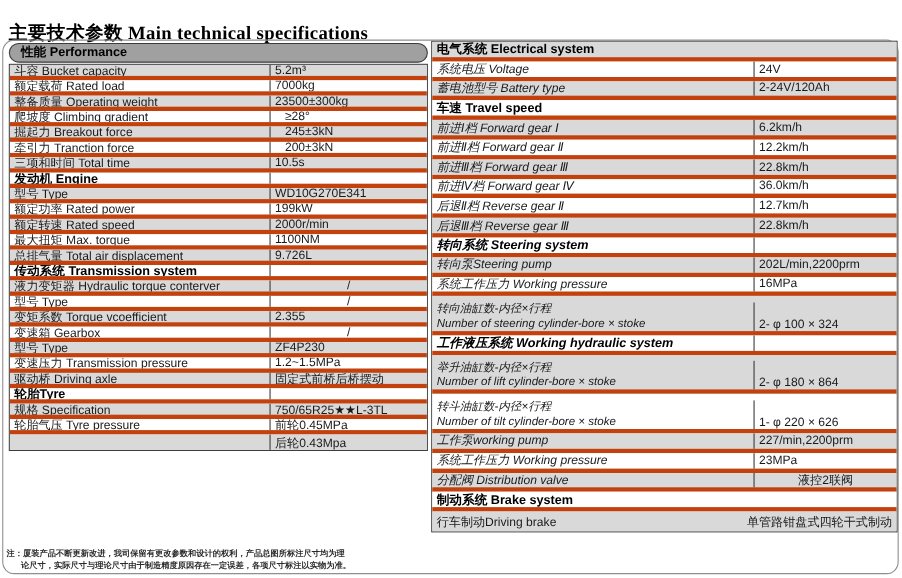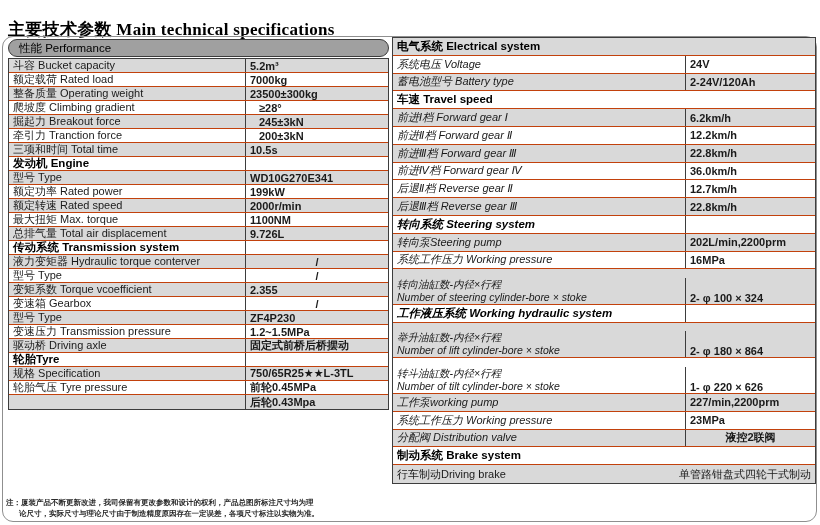--- a/index.html
+++ b/index.html
@@ -14,43 +14,43 @@
   }
   .frame{
     position:absolute;left:2px;top:36px;width:813px;height:484px;
     border:1px solid #8f8f8f;border-radius:11px;
   }
   .col{position:absolute;}
   .col.left{left:8px;top:39px;width:381px;}
   .col.right{left:392px;top:37px;width:424px;}
   .pill{
     height:16px;line-height:16px;background:#a0a0a0;border:1px solid #3d3d3d;
-    border-radius:9px;font-weight:normal;font-size:11.5px;padding-left:10px;
+    border-radius:9px;font-weight:bold;font-size:11.5px;padding-left:10px;
     margin-bottom:1px;color:#000;
   }
   .tbl{border:1px solid #3d3d3d;background:#fff;}
   .row{
     display:flex;align-items:stretch;box-sizing:border-box;
-    border-bottom:1px solid #c2410c;font-size:11px;background:#fff;
+    border-bottom:4px solid #c2410c;font-size:11px;background:#fff;
   }
   .row:last-child{border-bottom:none;}
   .left .row{height:14px;}
   .right .row{height:17.8px;}
   .right .row.tall{height:35.6px;align-items:flex-end;}
   .row.gray{background:#d9d9d9;}
   .row.band{font-weight:bold;font-size:11.5px;color:#000;}
   .cell-l{
     display:flex;align-items:center;box-sizing:border-box;
     border-right:1px solid #3d3d3d;padding-left:4px;overflow:hidden;white-space:nowrap;
   }
   .left .cell-l{width:237px;}
   .right .cell-l{width:293px;font-style:italic;}
   .cell-l.two{flex-direction:column;align-items:flex-start;justify-content:center;
     font-size:10.5px;line-height:1.25;}
-  .cell-v{flex:1;display:flex;align-items:center;padding-left:4px;overflow:hidden;white-space:nowrap;font-weight:bold;}
+  .cell-v{flex:1;display:flex;align-items:center;padding-left:4px;overflow:hidden;white-space:nowrap;}
   .cell-v.center{justify-content:center;padding-left:0;}
   .cell-v.indent{padding-left:13px;}
   .cell-full{flex:1;display:flex;align-items:center;padding-left:4px;white-space:nowrap;}
   .lbl{display:flex;align-items:center;padding-left:4px;white-space:nowrap;}
   .val-right{display:flex;align-items:center;margin-left:auto;padding-right:4px;white-space:nowrap;}
   .val-gap{display:flex;align-items:center;margin-left:16px;white-space:nowrap;}
   .note{
     position:absolute;left:6px;top:498px;width:386px;
     font-size:7.5px;font-weight:bold;color:#2b2b2b;line-height:1.45;white-space:nowrap;
   }

